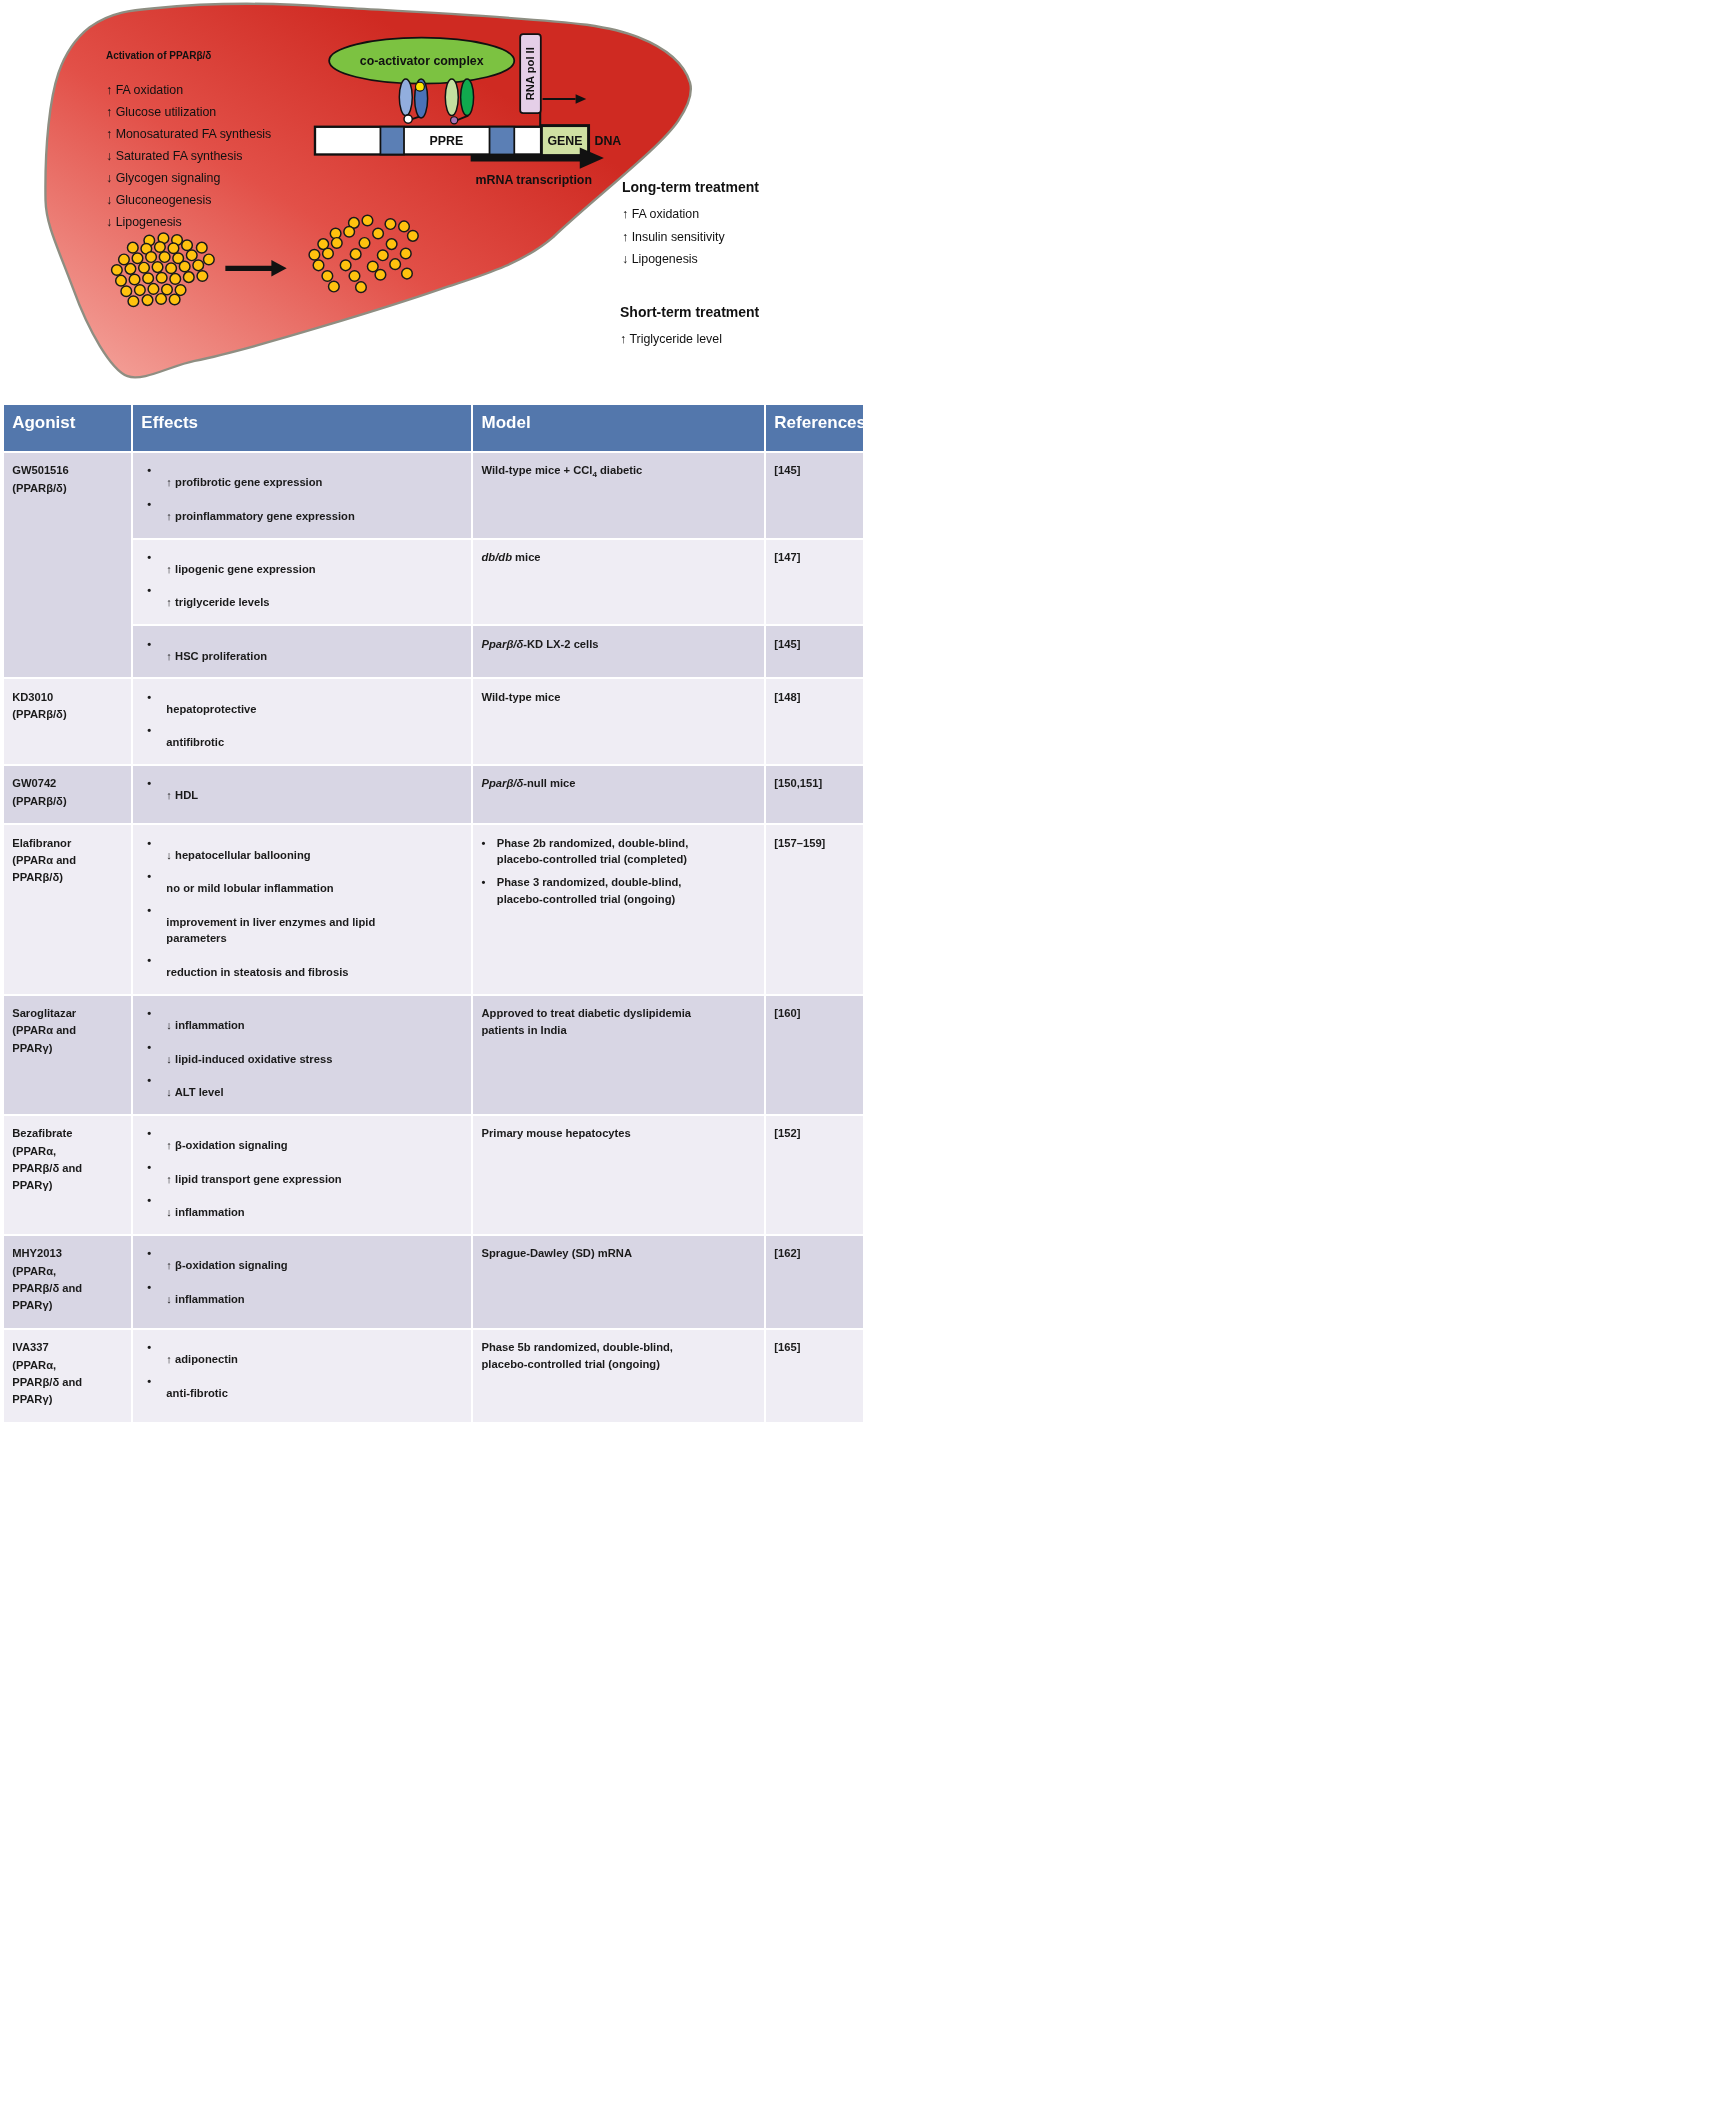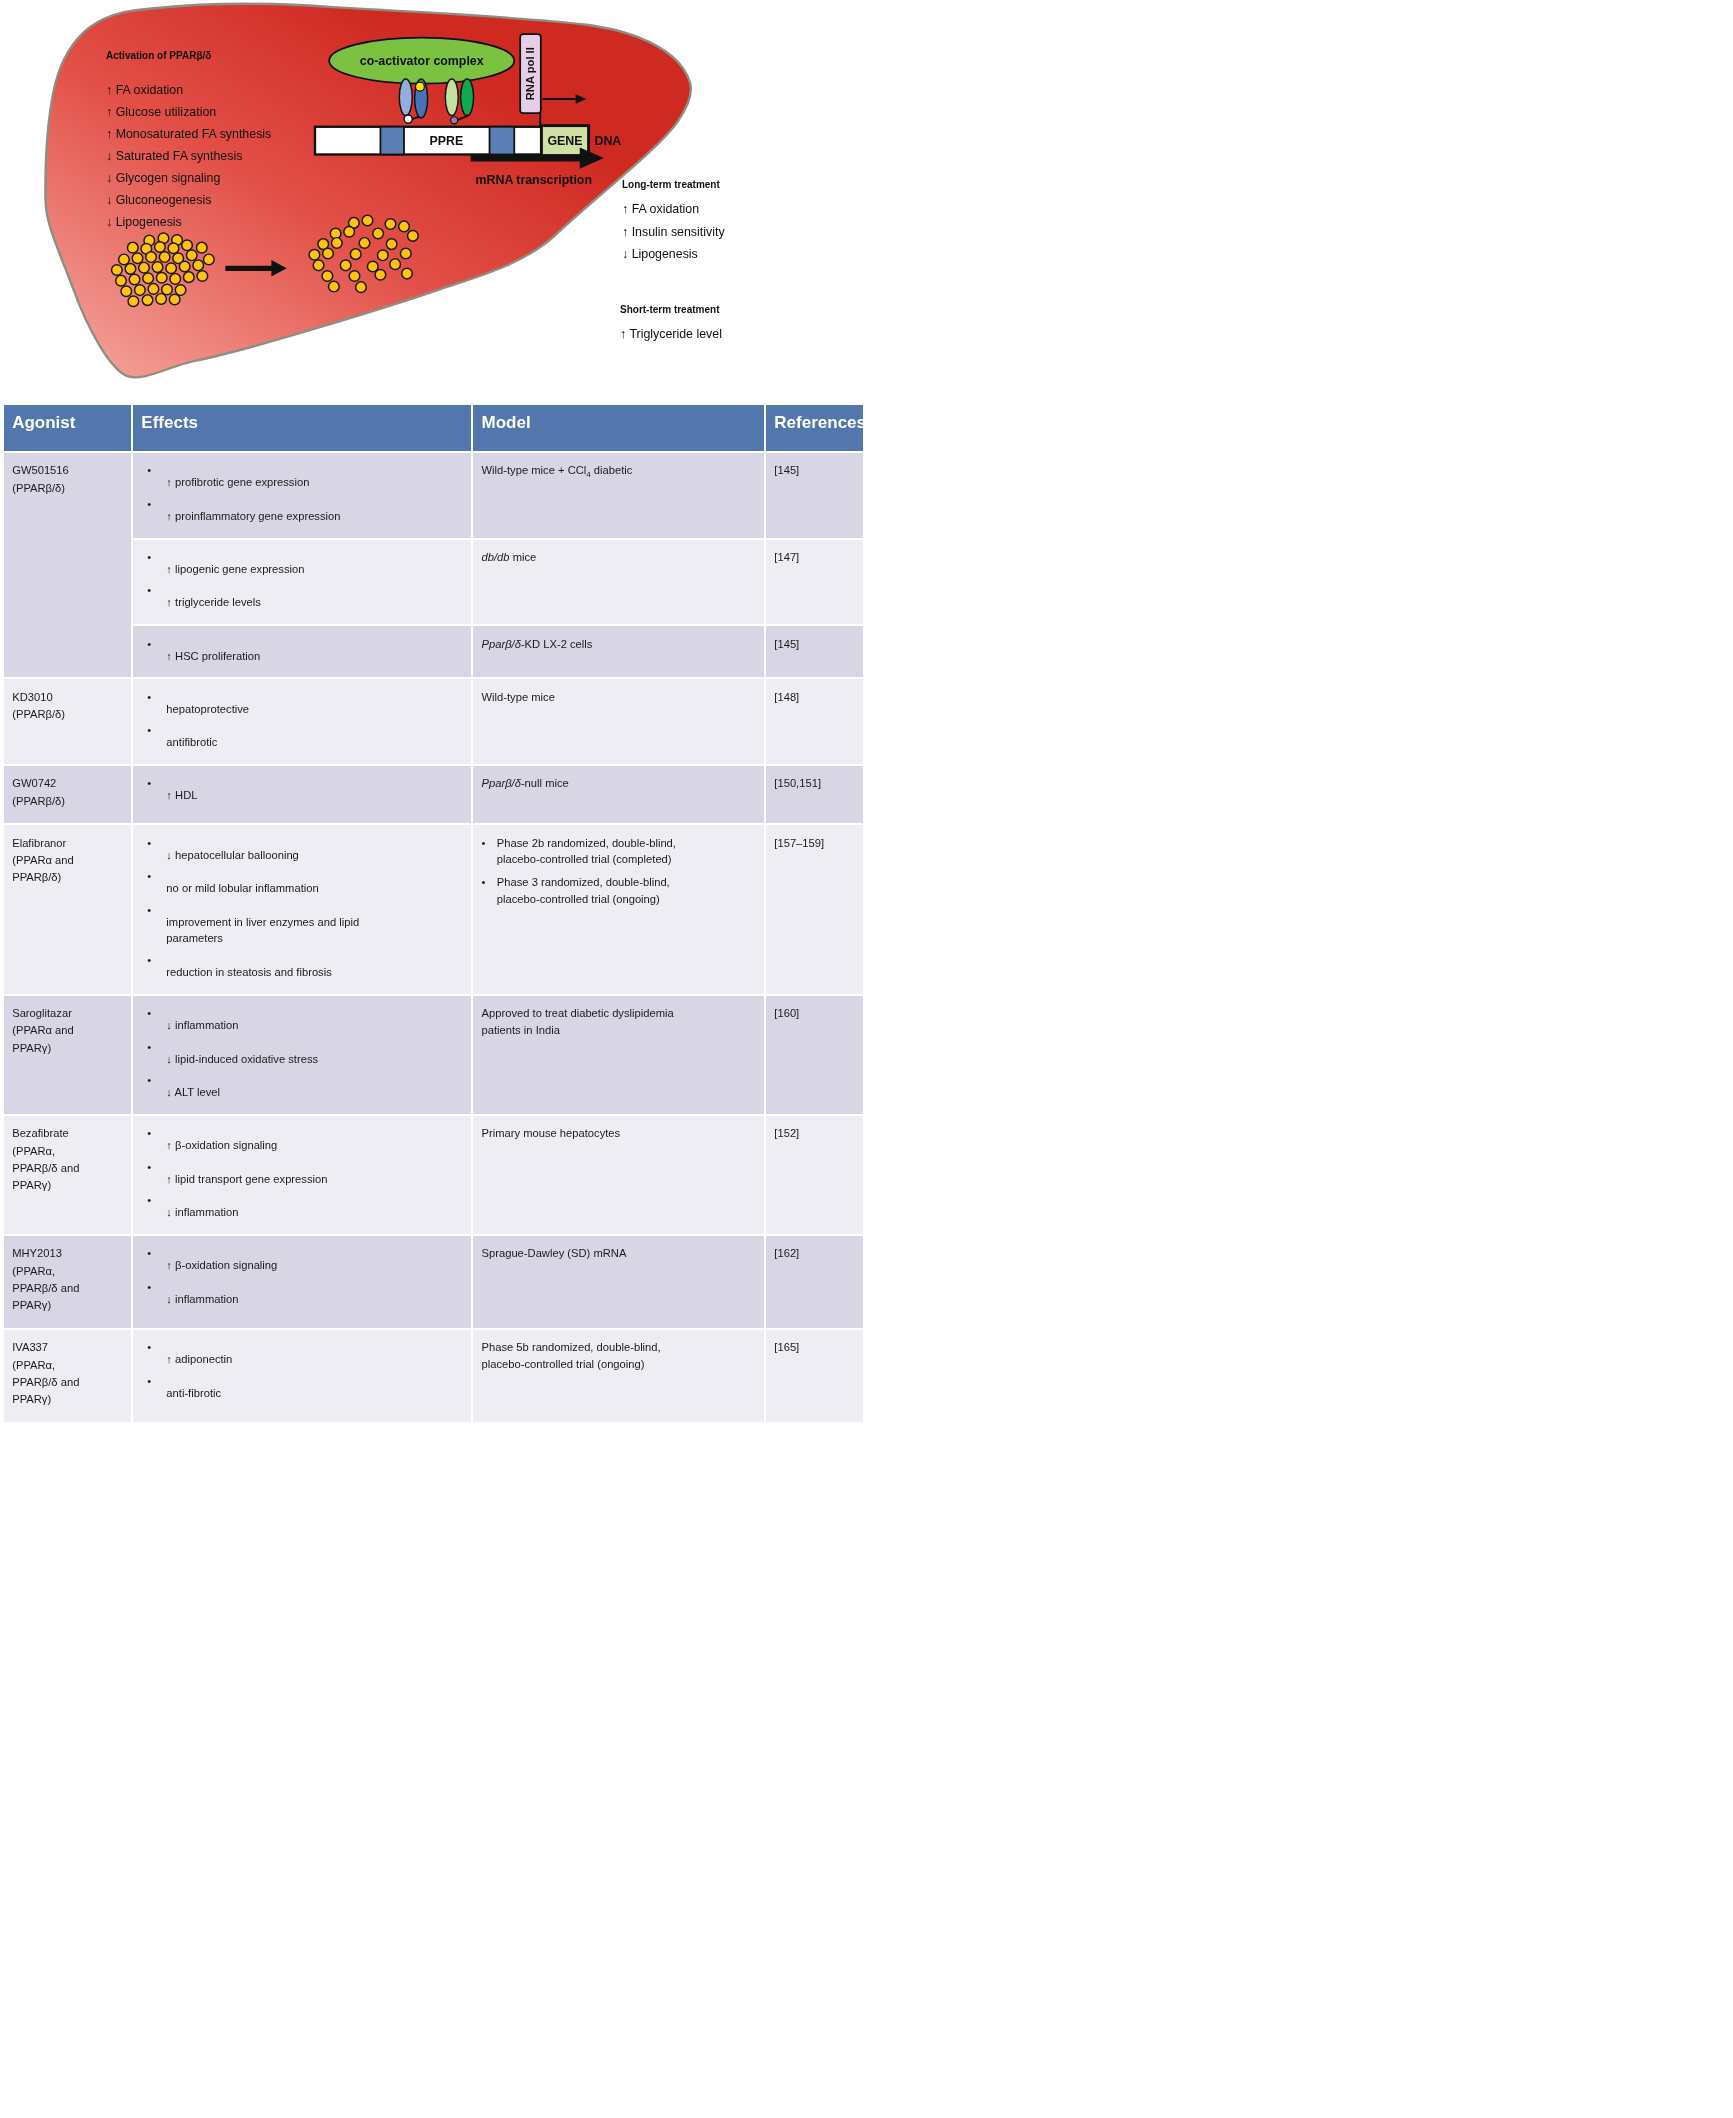--- a/index.html
+++ b/index.html
@@ -5,28 +5,28 @@
   html,body{margin:0;padding:0;background:#fff;}
   body{width:867px;font-family:"Liberation Sans",sans-serif;color:#1a1a1a;}
   .page{width:867px;}
 
   
   .figure{position:relative;width:867px;height:398px;}
   .figure svg{position:absolute;left:0;top:0;}
   .ovl{position:absolute;}
   .fig-title{font-size:10px;font-weight:bold;color:#111;}
   .fig-list div{font-size:12.4px;line-height:22px;color:#111;white-space:nowrap;}
-  .treat-title{font-size:10px;font-weight:bold;color:#111;margin-bottom:8.3px;white-space:nowrap;}
+  .treat-title{font-size:14px;font-weight:bold;color:#111;margin-bottom:8.3px;white-space:nowrap;}
   .treat-list div{font-size:12.4px;line-height:22.4px;color:#111;white-space:nowrap;}
   svg text{font-family:"Liberation Sans",sans-serif;}
 
   
   .tbl-wrap{margin:5.9px 2.9px 0 2.9px;}
   table{width:100%;border-collapse:separate;border-spacing:0;table-layout:fixed;}
-  th,td{border:1.8px solid #fff;vertical-align:top;text-align:left;}
+  th,td{border:1.8px solid #fff;vertical-align:top;text-align:left;font-weight:bold;}
   th{background:var(--header-bg);color:#fff;font-size:17px;font-weight:bold;padding:8.3px 8.3px 17.7px 8.3px;}
   td{font-size:11.2px;line-height:1.5;padding:9.4px 8.3px 13px 8.3px;}
   td.dark{background:var(--row-dark);}
   td.light{background:var(--row-light);}
   .agonist-lines div{line-height:1.55;}
   ul.effects{list-style:none;margin:0;padding:0;}
   ul.effects li{display:flex;align-items:flex-start;}
   ul.effects li + li{margin-top:4.7px;}
   ul.effects .bullet{flex:none;width:25px;padding-left:5.9px;box-sizing:border-box;}
   .effect-text{max-width:236px;margin-top:12px;}

